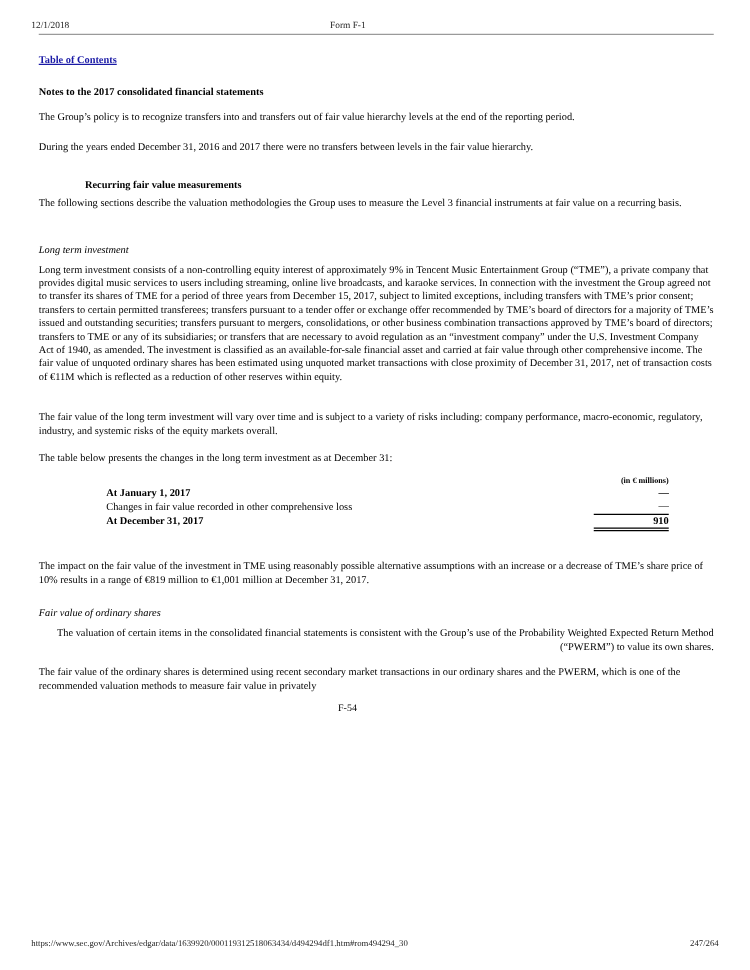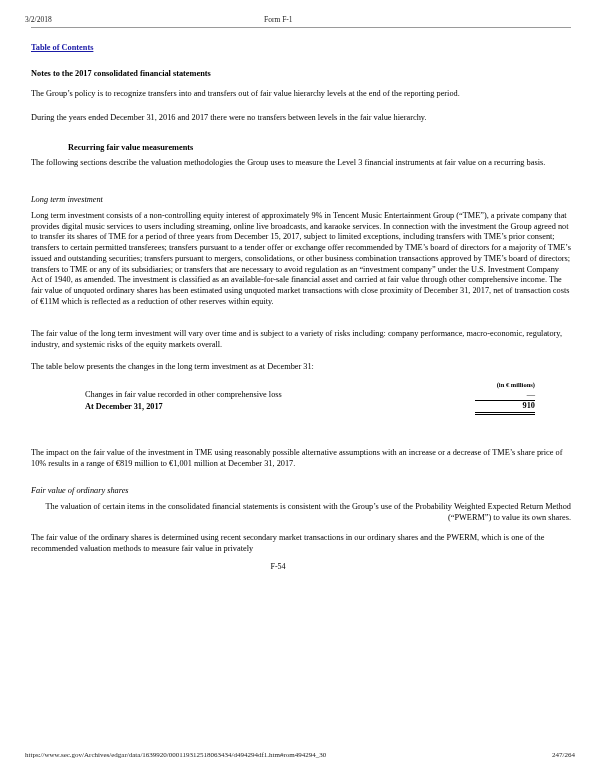--- a/index.html
+++ b/index.html
@@ -23,41 +23,45 @@
     .single-top { border-top: 1px solid #000; }
     .double-bottom { border-bottom: 3px double #000; }
     .pgnum { position: absolute; top: 562px; left: 0; width: 556px; text-align: center; font-size: 8px; }
     .ftr { position: absolute; top: 751px; font-size: 7px; color: #222; }
     .ftr-url { left: 25px; }
     .ftr-page { left: 552px; }
   </style>
 </head>
 <body>
 
-<div class="hdr hdr-date">3/2/2018</div>
+<div class="hdr hdr-date">12/1/2018</div>
 <div class="hdr hdr-title">Form F-1</div>
 <div class="hdr-rule"></div>
 
 <a class="toc">Table of Contents</a>
 
 <p class="blk bold" style="top:69px;">Notes to the 2017 consolidated financial statements</p>
 <p class="blk" style="top:89px;">The Group’s policy is to recognize transfers into and transfers out of fair value hierarchy levels at the end of the reporting period.</p>
 <p class="blk" style="top:113px;">During the years ended December 31, 2016 and 2017 there were no transfers between levels in the fair value hierarchy.</p>
 <p class="blk bold" style="top:143px;margin-left:37px;">Recurring fair value measurements</p>
 <p class="blk" style="top:158px;">The following sections describe the valuation methodologies the Group uses to measure the Level 3 financial instruments at fair value on a recurring basis.</p>
 <p class="blk ital" style="top:195px;">Long term investment</p>
 <p class="blk" style="top:211px;">Long term investment consists of a non-controlling equity interest of approximately 9% in Tencent Music Entertainment Group (“TME”), a private company that provides digital music services to users including streaming, online live broadcasts, and karaoke services. In connection with the investment the Group agreed not to transfer its shares of TME for a period of three years from December 15, 2017, subject to limited exceptions, including transfers with TME’s prior consent; transfers to certain permitted transferees; transfers pursuant to a tender offer or exchange offer recommended by TME’s board of directors for a majority of TME’s issued and outstanding securities; transfers pursuant to mergers, consolidations, or other business combination transactions approved by TME’s board of directors; transfers to TME or any of its subsidiaries; or transfers that are necessary to avoid regulation as an “investment company” under the U.S. Investment Company Act of 1940, as amended. The investment is classified as an available-for-sale financial asset and carried at fair value through other comprehensive income. The fair value of unquoted ordinary shares has been estimated using unquoted market transactions with close proximity of December 31, 2017, net of transaction costs of €11M which is reflected as a reduction of other reserves within equity.</p>
 <p class="blk" style="top:329px;">The fair value of the long term investment will vary over time and is subject to a variety of risks including: company performance, macro-economic, regulatory, industry, and systemic risks of the equity markets overall.</p>
 <p class="blk" style="top:362px;">The table below presents the changes in the long term investment as at December 31:</p>
 
 <table class="inv">
   <tbody>
       <tr>
     <td></td>
     <td class="val unit">(in € millions)</td>
+  </tr>
+  <tr class="bold">
+    <td>At January 1, 2017</td>
+    <td class="val">—</td>
   </tr>
   <tr>
     <td>Changes in fair value recorded in other comprehensive loss</td>
     <td class="val">—</td>
   </tr>
   <tr class="bold">
     <td>At December 31, 2017</td>
     <td class="val single-top double-bottom">910</td>
   </tr>
 </tbody>

